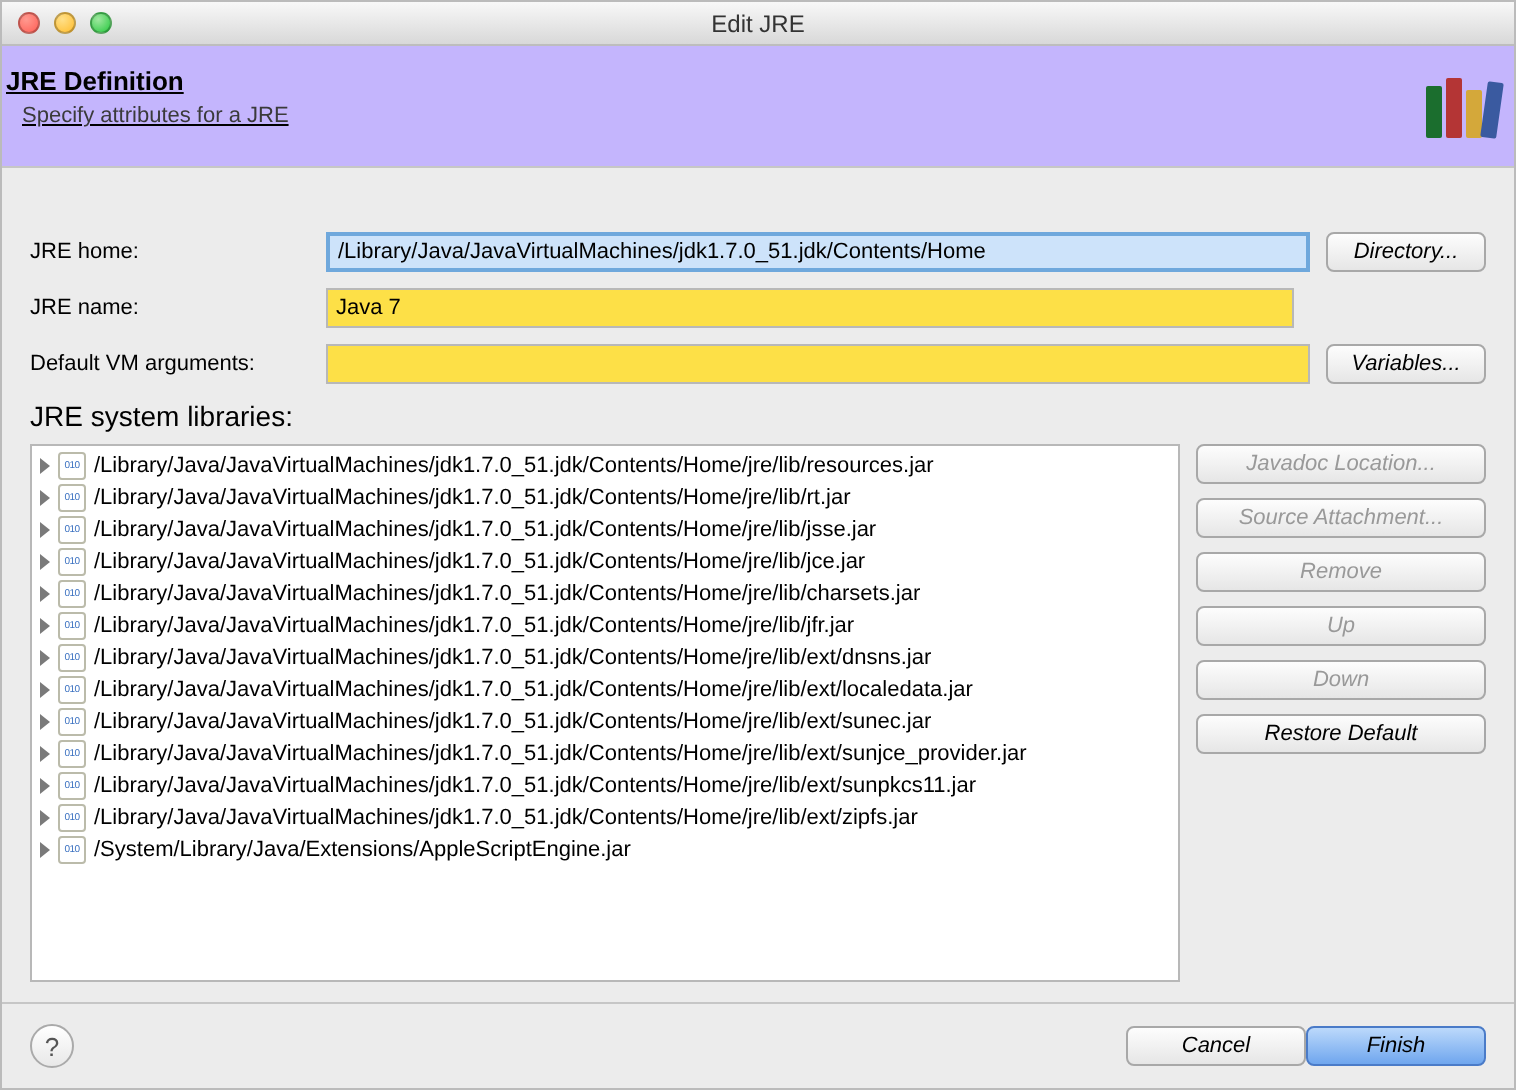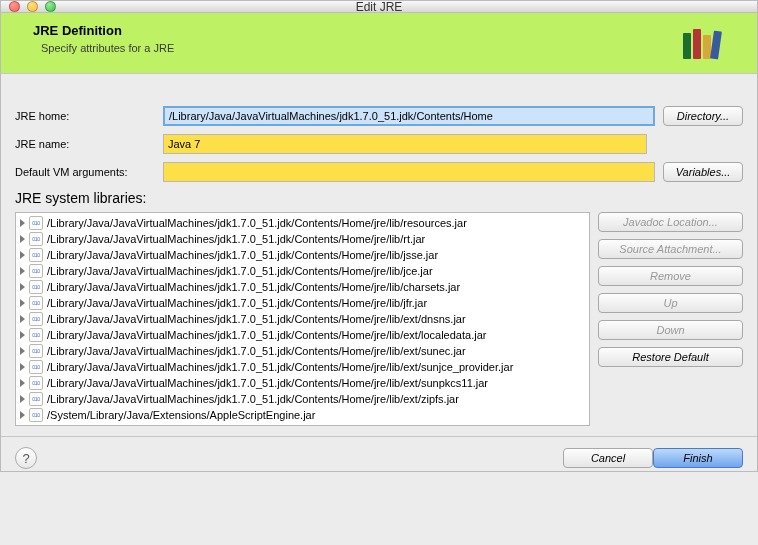--- a/index.html
+++ b/index.html
@@ -4,21 +4,21 @@
 <style>
   * { box-sizing: border-box; margin: 0; padding: 0; }
   body {
     font-family: "Lucida Grande", "Helvetica Neue", Arial, sans-serif;
     font-size: 11px;
     background: #ececec;
     color: #000;
   }
   .window {
     width: 758px;
-    height: 472px;
+    height: 545px;
     background: #ececec;
     border: 1px solid #bbb;
     box-shadow: 0 4px 30px rgba(0,0,0,0.25);
     display: flex;
     flex-direction: column;
   }
   .titlebar {
     height: 22px;
     background: linear-gradient(#f8f8f8, #d8d8d8);
     border-bottom: 1px solid #bdbdbd;
@@ -37,26 +37,27 @@
   .dot.grn { background: radial-gradient(circle at 35% 30%, #a0e7a0, #27c93f); }
   .win-title {
     position: absolute;
     left: 0; right: 0;
     text-align: center;
     font-size: 12px;
     color: #333;
     pointer-events: none;
   }
   .header {
-    background: #bef264;
+    background: #c4b5fd;
     border-bottom: 1px solid #c6c6c6;
-    padding: 10px 32px;
+    padding: 10px 2px;
     display: flex;
     justify-content: space-between;
     align-items: flex-start;
+    text-decoration: underline;
   }
   .header h2 { font-size: 13px; font-weight: bold; margin-bottom: 4px; }
   .header .sub { font-size: 11px; color: #3a3a3a; padding-left: 8px; }
   .books { width: 48px; height: 40px; }
   .content {
     padding: 32px 14px 10px;
     display: flex;
     flex-direction: column;
     gap: 8px;
     flex: 1;

